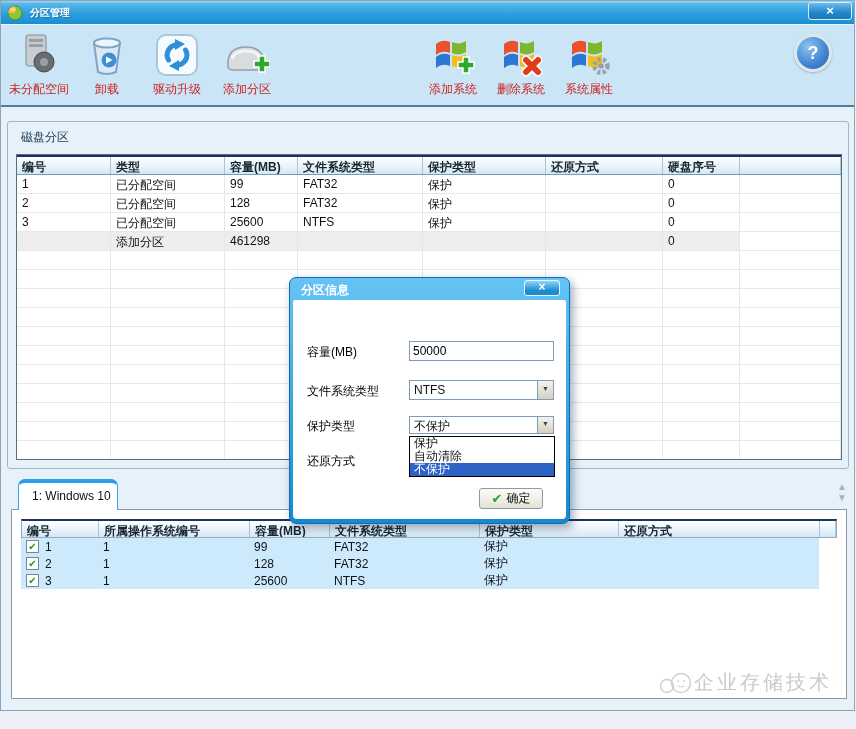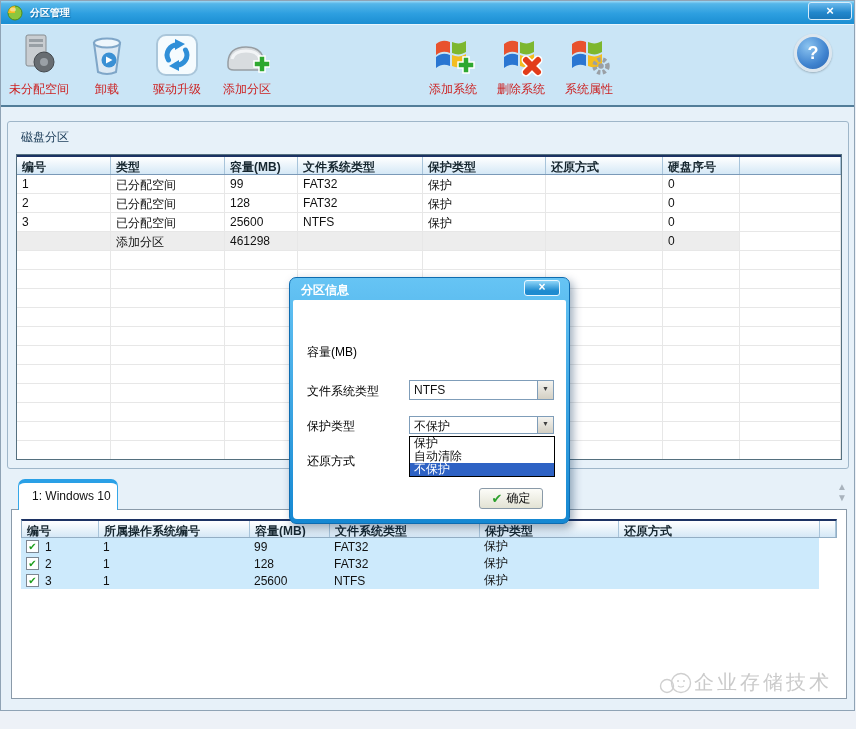--- a/index.html
+++ b/index.html
@@ -362,20 +362,21 @@
   </div>
 </div>
     </div>
   </div>
 
   <div class="dialog">
     <div class="dlg-title">分区信息</div>
     <div class="dlg-close">×</div>
     <div class="dlg-body">
       <span class="fld-label" style="top:44px">容量(MB)</span>
+      <input class="textbox" style="top: 41px;" value="50000">
 
       <span class="fld-label" style="top:83px">文件系统类型</span>
       <div class="combo" style="top:80px;height:20px">
         <span class="combo-text">NTFS</span>
         <span class="combo-btn">▼</span>
       </div>
 
       <span class="fld-label" style="top:118px">保护类型</span>
       <div class="combo" style="top:116px;height:18px">
         <span class="combo-text" style="padding-top:1px">不保护</span>

